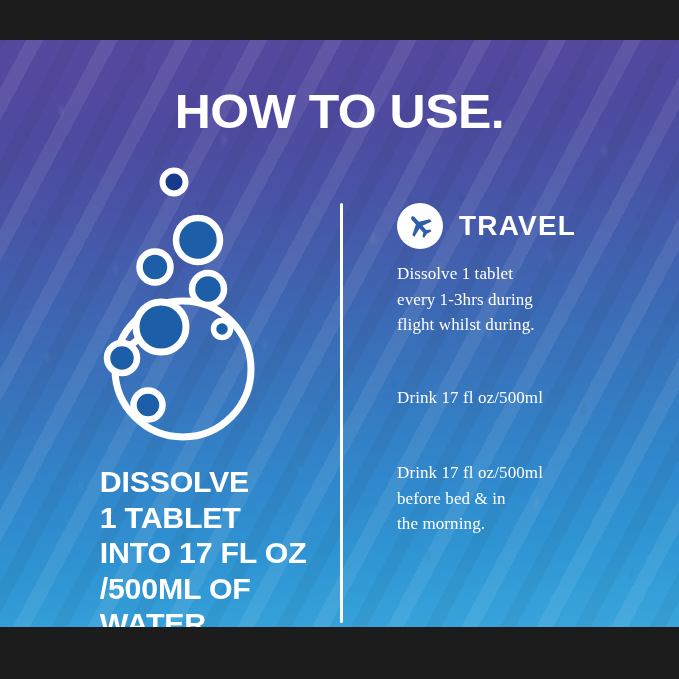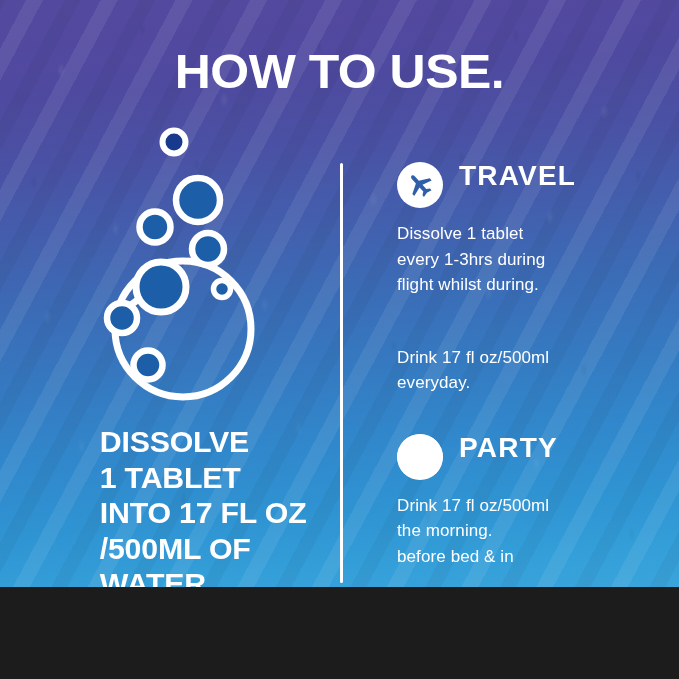--- a/index.html
+++ b/index.html
@@ -19,20 +19,21 @@
         #52499f 8%,
         #4e4a9f 16%,
         #4a51a4 26%,
         #435ead 38%,
         #3b6cb6 50%,
         #357ac1 62%,
         #3187cb 73%,
         #2f93d2 84%,
         #339ed8 93%,
         #3aa4db 100%);
+    margin-top: 40px;
   }
 
   
   .tex-stripes {
     position: absolute;
     inset: -20%;
     background: repeating-linear-gradient(
         118deg,
         rgba(255,255,255,0.075) 0px,
         rgba(255,255,255,0.075) 15px,
@@ -132,20 +133,21 @@
   .col-right {
     position: absolute;
     left: 397px;
     top: 162px;
     width: 262px;
   }
   .section { position: relative; }
 
   .sec-head {
     display: flex;
+    align-items: center;
     height: 47px;
   }
   .icon-badge {
     width: 46px;
     height: 46px;
     border-radius: 50%;
     background: #ffffff;
     flex: 0 0 auto;
     display: flex;
     align-items: center;
@@ -161,20 +163,21 @@
     letter-spacing: 1.2px;
     line-height: 1;
   }
   .sec-body {
     margin-top: 12px;
     color: #ffffff;
     font-size: 17px;
     font-weight: normal;
     line-height: 25.5px;
     letter-spacing: 0.1px;
+    font-family: Liberation Serif, serif;
   }
   .sec-body .bd-line { display: block; white-space: nowrap; }
 
   .gap-travel { height: 35px; }
   .gap-work   { height: 38px; }
 </style>
 </head>
 <body>
 
 <div id="poster">
@@ -237,50 +240,27 @@
         <span class="bd-line">every 1-3hrs during</span>
         <span class="bd-line">flight whilst during.</span>
       </div>
     </div>
 
     <div class="gap-travel"></div>
 
     <div class="section">
       <div class="sec-body">
         <span class="bd-line">Drink 17 fl oz/500ml</span>
-        <span class="bd-line">everyday.</span>
       </div>
     </div>
 
     <div class="gap-work"></div>
 
     <div class="section">
-      <div class="sec-head">
-        <div class="icon-badge">
-          <svg width="46" height="46" viewBox="0 0 46 46">
-            <defs>
-              <mask id="partymask">
-                <rect x="0" y="0" width="46" height="46" fill="#000"></rect>
-                <circle cx="23" cy="23" r="23" fill="#fff"></circle>
-
-                <circle cx="23" cy="21" r="5.1" fill="#000"></circle>
-
-                <path d="M13.4 13.4c-2.5 2.2-3.6 6.0-2.6 9.6 0.8 3.0 2.9 5.3 5.4 6.4l2.2-4.0c-1.6-0.8-2.9-2.2-3.4-4.0-0.6-2.1 0-4.3 1.5-5.7z" fill="#000"></path>
-
-                <path d="M32.6 13.4c2.5 2.2 3.6 6.0 2.6 9.6-0.8 3.0-2.9 5.3-5.4 6.4l-2.2-4.0c1.6-0.8 2.9-2.2 3.4-4.0 0.6-2.1 0-4.3-1.5-5.7z" fill="#000"></path>
-
-                <path d="M23 28.2c-3.4 0-6.2 2.6-6.2 6.0V46h12.4V34.2c0-3.4-2.8-6.0-6.2-6.0z" fill="#000"></path>
-              </mask>
-            </defs>
-            <rect x="0" y="0" width="46" height="46" fill="#ffffff" mask="url(#partymask)"></rect>
-          </svg>
-        </div>
-        <div class="sec-title">PARTY</div>
-      </div>
       <div class="sec-body">
         <span class="bd-line">Drink 17 fl oz/500ml</span>
+        <span class="bd-line">before bed &amp; in</span>
         <span class="bd-line">the morning.</span>
-        <span class="bd-line">before bed &amp; in</span>
       </div>
     </div>
 
   </div>
 </div>
 
 </body></html>

